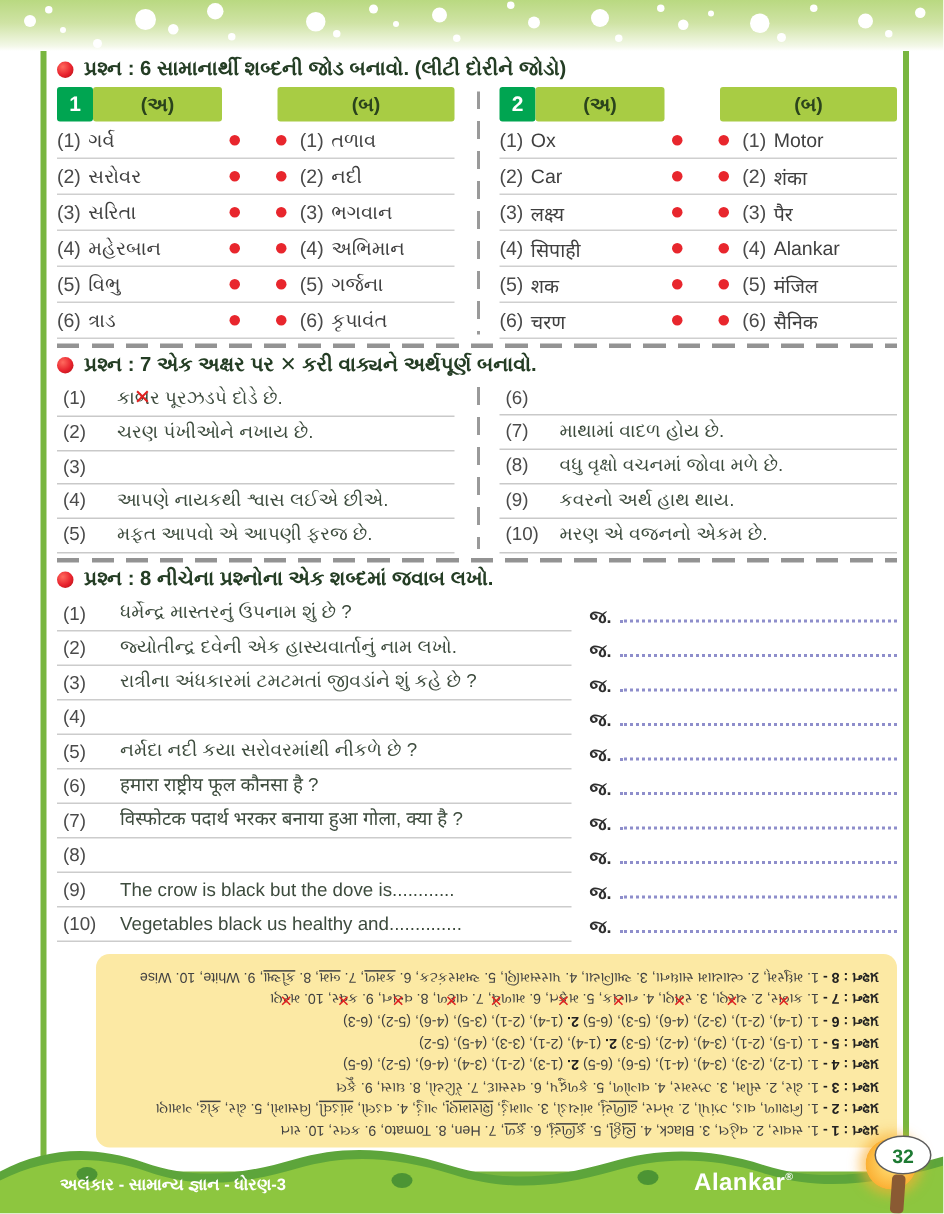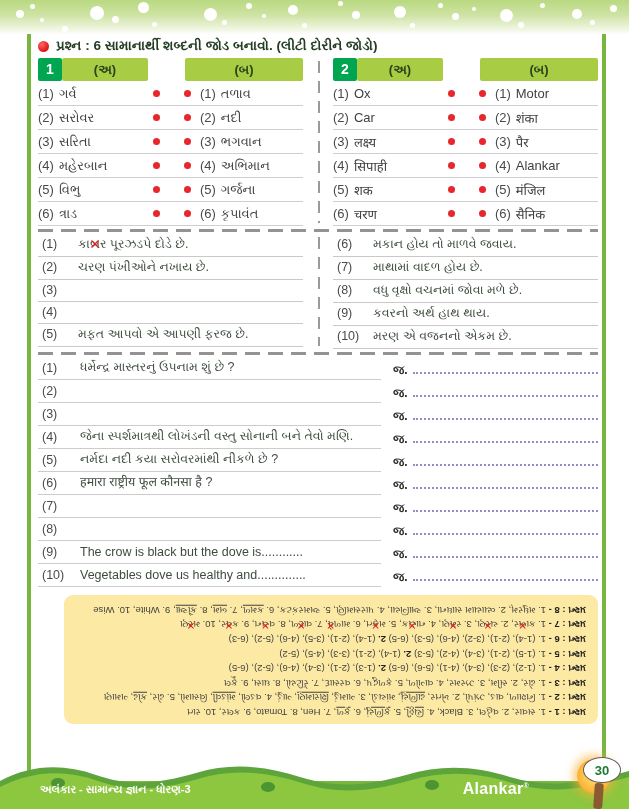--- a/index.html
+++ b/index.html
@@ -334,46 +334,50 @@
               <span class="mnum">(6)</span>
               <span>सैनिक</span>
             </span>
           </div>
         </div>
       </div>
   </div>
 
   <div class="hdash"></div>
 
+  <div class="qhead">
+    <span class="bullet"></span>
+    <span>પ્રશ્ન : 7  એક અક્ષર પર ✕ કરી વાક્યને અર્થપૂર્ણ બનાવો.</span>
+  </div>
   <div class="q7-wrap">
     <div class="q7col left" id="q7l">
         <div class="q7-item">
           <span class="num">(1)</span>
           <span><span>કા</span><span class="xm">બ</span><span>ર પૂરઝડપે દોડે છે.</span></span>
         </div>
         <div class="q7-item">
           <span class="num">(2)</span>
           <span><span>ચરણ પંખીઓને નખાય છે.</span></span>
         </div>
         <div class="q7-item">
           <span class="num">(3)</span>
         </div>
         <div class="q7-item">
           <span class="num">(4)</span>
+          <span><span>આપણે નાયકથી શ્વાસ લઈએ છીએ.</span></span>
         </div>
         <div class="q7-item">
           <span class="num">(5)</span>
           <span><span>મફત આપવો એ આપણી ફરજ છે.</span></span>
         </div>
       </div>
     <div class="vdash"></div>
     <div class="q7col right" id="q7r">
         <div class="q7-item">
           <span class="num">(6)</span>
-          <span><span>મકાન હોય તો માળવે જવાય.</span></span>
         </div>
         <div class="q7-item">
           <span class="num">(7)</span>
           <span><span>માથામાં વાદળ હોય છે.</span></span>
         </div>
         <div class="q7-item">
           <span class="num">(8)</span>
           <span><span>વધુ વૃક્ષો વચનમાં જોવા મળે છે.</span></span>
         </div>
         <div class="q7-item">
@@ -382,53 +386,58 @@
         </div>
         <div class="q7-item">
           <span class="num">(10)</span>
           <span><span>મરણ એ વજનનો એકમ છે.</span></span>
         </div>
       </div>
   </div>
 
   <div class="hdash"></div>
 
+  <div class="qhead">
+    <span class="bullet"></span>
+    <span>પ્રશ્ન : 8  નીચેના પ્રશ્નોના એક શબ્દમાં જવાબ લખો.</span>
+  </div>
   <div id="q8rows">
       <div class="q8-row">
         <div class="q8-q">
           <span class="num">(1)</span>
           <span>ધર્મેન્દ્ર માસ્તરનું ઉપનામ શું છે ?</span>
         </div>
         <div class="q8-a">
           <span class="alabel">જ.</span>
           <span class="dotline"></span>
         </div>
       </div>
       <div class="q8-row">
         <div class="q8-q">
           <span class="num">(2)</span>
+          <span>જ્યોતીન્દ્ર દવેની એક હાસ્યવાર્તાનું નામ લખો.</span>
         </div>
         <div class="q8-a">
           <span class="alabel">જ.</span>
           <span class="dotline"></span>
         </div>
       </div>
       <div class="q8-row">
         <div class="q8-q">
           <span class="num">(3)</span>
+          <span>રાત્રીના અંધકારમાં ટમટમતાં જીવડાંને શું કહે છે ?</span>
         </div>
         <div class="q8-a">
           <span class="alabel">જ.</span>
           <span class="dotline"></span>
         </div>
       </div>
       <div class="q8-row">
         <div class="q8-q">
           <span class="num">(4)</span>
-          <span>જેના સ્પર્શમાત્રથી લોખંડની વસ્તુ સોનાની બને તેવો મણિ.</span>
         </div>
         <div class="q8-a">
           <span class="alabel">જ.</span>
           <span class="dotline"></span>
         </div>
       </div>
       <div class="q8-row">
         <div class="q8-q">
           <span class="num">(5)</span>
           <span>નર્મદા નદી કયા સરોવરમાંથી નીકળે છે ?</span>
@@ -444,20 +453,21 @@
           <span>हमारा राष्ट्रीय फूल कौनसा है ?</span>
         </div>
         <div class="q8-a">
           <span class="alabel">જ.</span>
           <span class="dotline"></span>
         </div>
       </div>
       <div class="q8-row">
         <div class="q8-q">
           <span class="num">(7)</span>
+          <span>विस्फोटक पदार्थ भरकर बनाया हुआ गोला, क्या है ?</span>
         </div>
         <div class="q8-a">
           <span class="alabel">જ.</span>
           <span class="dotline"></span>
         </div>
       </div>
       <div class="q8-row">
         <div class="q8-q">
           <span class="num">(8)</span>
         </div>
@@ -472,21 +482,21 @@
           <span>The crow is black but the dove is............</span>
         </div>
         <div class="q8-a">
           <span class="alabel">જ.</span>
           <span class="dotline"></span>
         </div>
       </div>
       <div class="q8-row">
         <div class="q8-q">
           <span class="num">(10)</span>
-          <span>Vegetables dove us healthy and..............</span>
+          <span>Vegetables black us healthy and..............</span>
         </div>
         <div class="q8-a">
           <span class="alabel">જ.</span>
           <span class="dotline"></span>
         </div>
       </div>
     </div>
 
   <div class="ansbox">
     <div class="flip" id="anslines">
@@ -507,14 +517,14 @@
     <path d="M0,24 C30,8 62,6 96,18 C130,30 162,26 196,16 C230,6 262,8 300,20 C338,32 370,28 406,18 C440,8 472,8 510,20 C545,31 582,27 629,14 L629,52 L0,52 Z" fill="#5da53b"></path>
     <path d="M0,30 C32,14 64,12 98,24 C132,36 164,32 198,22 C232,12 264,14 302,26 C340,38 372,34 408,24 C442,14 474,14 512,26 C547,37 584,33 629,20 L629,52 L0,52 Z" fill="#8dc63f"></path>
     <ellipse cx="58" cy="26" rx="7" ry="5" fill="#4c9434"></ellipse>
     <ellipse cx="268" cy="30" rx="7" ry="5" fill="#4c9434"></ellipse>
     <ellipse cx="432" cy="28" rx="7" ry="5" fill="#4c9434"></ellipse>
   </svg>
   <span class="f-left">અલંકાર - સામાન્ય જ્ઞાન - ધોરણ-3</span>
   <span class="f-logo"><span>Alankar</span><sup>®</sup></span>
   <span class="sun"></span>
   <span class="trunk"></span>
-  <span class="cloud">30</span>
+  <span class="cloud">32</span>
 </div>
 
 </body></html>

